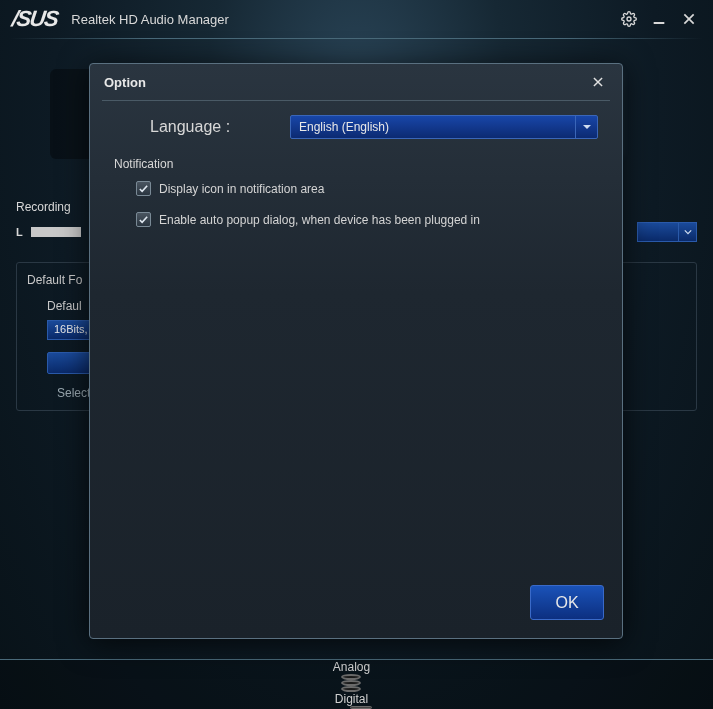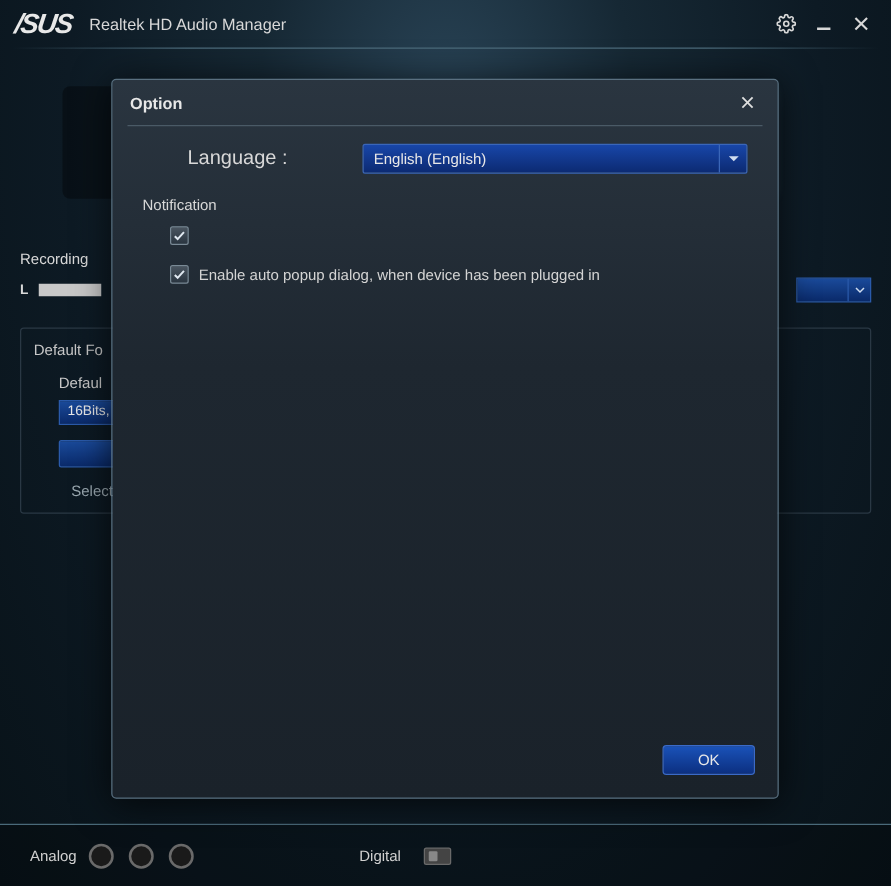--- a/index.html
+++ b/index.html
@@ -35,21 +35,21 @@
 .bg-dd { margin-left: auto; width: 60px; height: 20px; background: linear-gradient(#1a4a9a,#0a2a6a); border: 1px solid #2a5aaa; display: flex; }
 .bg-dd-arrow { width: 18px; height: 100%; border-left: 1px solid #2a5aaa; margin-left: auto; display:flex; align-items:center; justify-content:center; }
 
 .bg-group { border: 1px solid #2a3844; border-radius: 3px; padding: 10px; margin-top: 12px; }
 .bg-group-title { color: #c8c8c8; font-size: 12px; margin-bottom: 10px; }
 .bg-field-label { color: #c8c8c8; font-size: 12px; margin: 12px 0 6px 20px; }
 .bg-field { width: 45px; height: 20px; background: linear-gradient(#1a4a9a,#0a2a6a); border:1px solid #2a5aaa; color:#e8e8e8; font-size:11px; padding: 2px 6px; margin-left: 20px; display:inline-block; }
 .bg-blue-btn { width: 140px; height: 22px; background: linear-gradient(#1a4a9a,#0a2a6a); border:1px solid #2a5aaa; margin: 12px 0 12px 20px; border-radius:2px; }
 .bg-hint { color: #9aa8b0; font-size: 12px; margin-left: 30px; }
 
-.bottom-bar { position: absolute; bottom: 0; left: 0; right: 0; height: 50px; border-top: 1px solid #4a6a7a; display: flex; align-items: center; padding: 0 24px; background: rgba(0,0,0,0.2); }
+.bottom-bar { position: absolute; bottom: 0; left: 0; right: 0; height: 50px; border-top: 1px solid #4a6a7a; display: flex; align-items: center; padding: 0 24px; background: rgba(0,0,0,0.2); flex-direction: column; }
 .port-label { color: #d0d0d0; font-size: 12px; margin-right: 10px; }
 .port-circle { width: 20px; height: 20px; border: 2px solid #6a6a6a; border-radius: 50%; margin-right: 12px; background: #1a1a1a; }
 .port-digital { width: 22px; height: 14px; background: #444; border: 1px solid #6a6a6a; margin-left: 8px; border-radius:2px; position:relative; }
 .port-digital::after { content:''; position:absolute; left:3px; top:2px; bottom:2px; width:7px; background:#888; border-radius:1px;}
 .bottom-spacer { flex: 1; }
 
 
 .modal {
   position: absolute; left: 89px; top: 63px; width: 534px; height: 576px;
   background: linear-gradient(#2a3540, #1e2730 40%, #1a222a);
@@ -75,21 +75,21 @@
 }
 .dropdown-arrow { width: 22px; height: 100%; border-left: 1px solid #3a66b8; display:flex; align-items:center; justify-content:center; margin-left:auto; }
 .dropdown-arrow svg { width:10px; height:10px; fill:#d0ddf0; }
 
 .check-row { display: flex; align-items: center; margin-left: 22px; margin-bottom: 16px; }
 .checkbox { width: 15px; height: 15px; background: linear-gradient(#4a5560,#2a3540); border:1px solid #7a8a96; border-radius:2px; margin-right: 8px; display:flex; align-items:center; justify-content:center; cursor:pointer; }
 .checkbox svg { width: 11px; height: 11px; }
 .check-label { color: #d4d4d4; font-size: 12px; }
 
 .modal-footer { padding: 12px 18px 18px; display:flex; justify-content:flex-end; }
-.ok-btn { width: 74px; height: 24px; background: linear-gradient(#1a52b8,#0c2f80); border:1px solid #3a6ac8; border-radius:3px; color:#e8e8e8; font-size:12px; cursor:pointer; }
+.ok-btn { width: 74px; height: 35px; background: linear-gradient(#1a52b8,#0c2f80); border:1px solid #3a6ac8; border-radius:3px; color:#e8e8e8; font-size:16px; cursor:pointer; }
 </style>
 </head>
 <body>
 
 <div class="main-window">
   <div class="titlebar">
     <div class="asus-logo">/SUS</div>
     <div class="app-title">Realtek HD Audio Manager</div>
     <div class="titlebar-btn">
       <svg viewBox="0 0 24 24" fill="none" stroke="currentColor" stroke-width="2">
@@ -176,20 +176,21 @@
         </div>
       </div>
 
       <div class="section-label">Notification</div>
       <div class="check-row">
         <div class="checkbox">
           <svg viewBox="0 0 24 24" fill="none" stroke="#e0e8f0" stroke-width="3.5">
               <polyline points="4 13 9 18 20 6"></polyline>
             </svg>
         </div>
+        <span class="check-label">Display icon in notification area</span>
       </div>
 
       <div class="check-row">
         <div class="checkbox">
           <svg viewBox="0 0 24 24" fill="none" stroke="#e0e8f0" stroke-width="3.5">
               <polyline points="4 13 9 18 20 6"></polyline>
             </svg>
         </div>
         <span class="check-label">Enable auto popup dialog, when device has been plugged in</span>
       </div>

